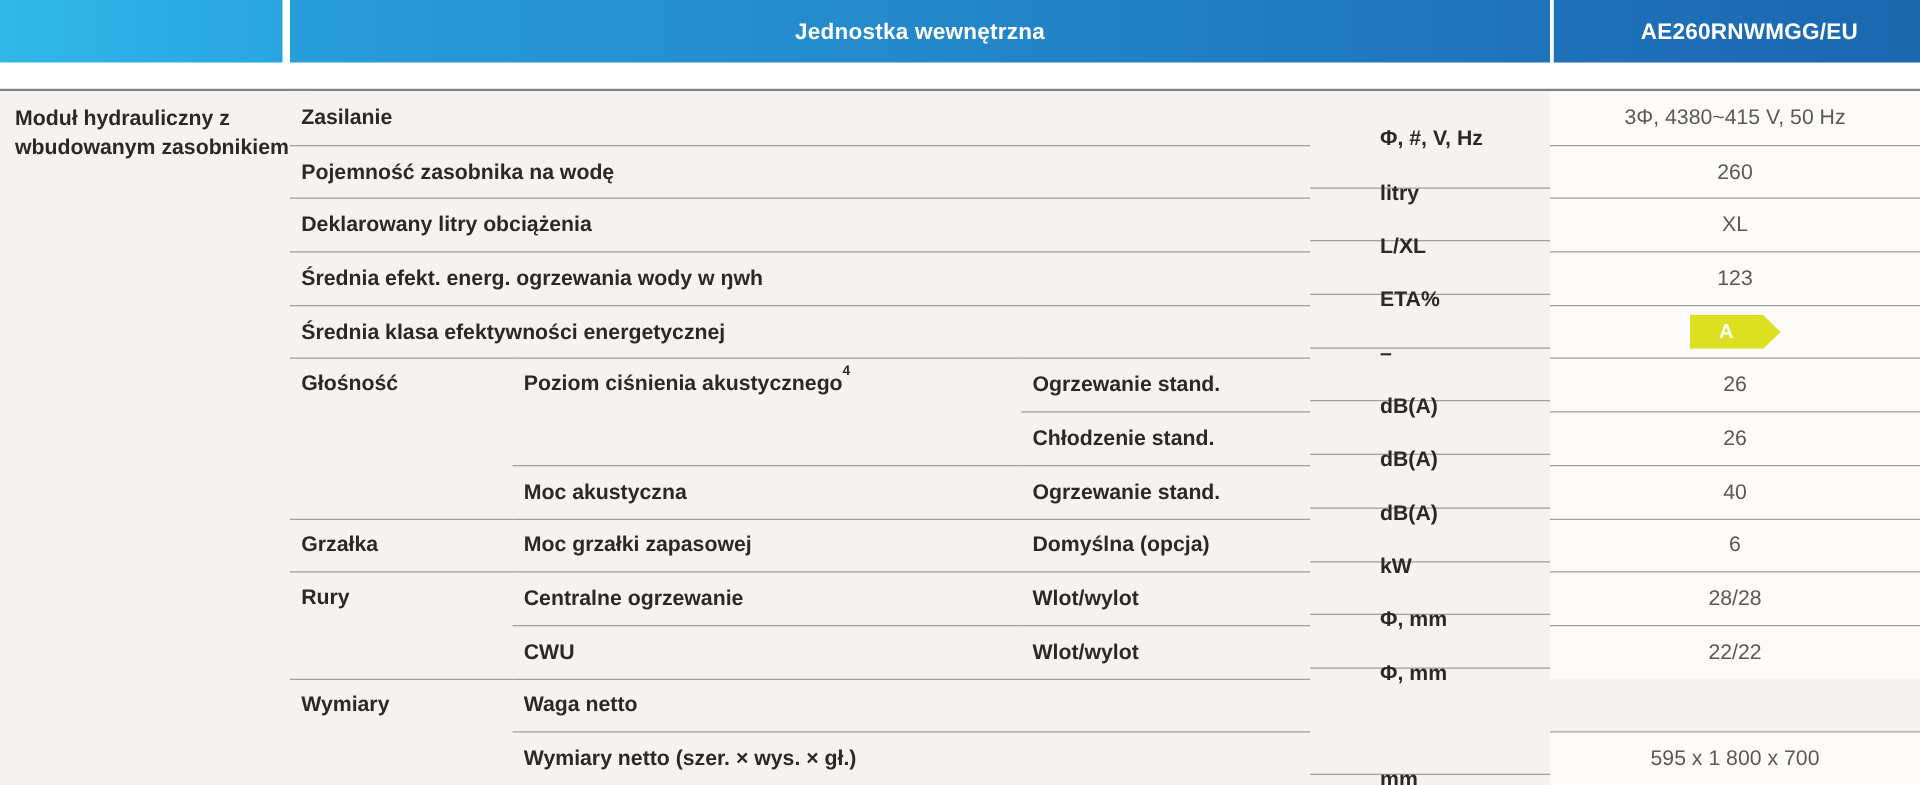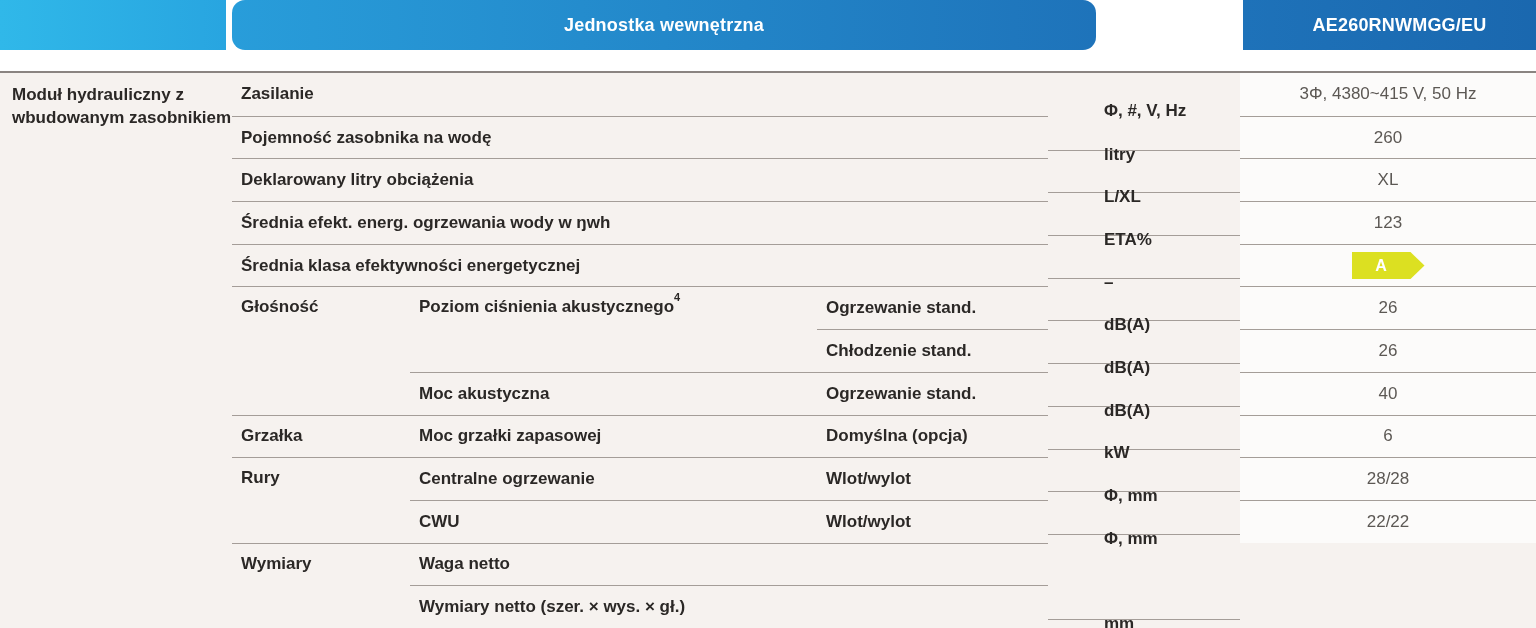--- a/index.html
+++ b/index.html
@@ -4,21 +4,21 @@
 <style>
   * { box-sizing: border-box; margin: 0; padding: 0; }
   html,body { width:1536px; height:628px; background:#ffffff; overflow:hidden;
     font-family:"Liberation Sans", sans-serif; }
   .stage { position:relative; width:1536px; height:628px; background:#ffffff; }
 
   
   .hdr-cell { position:absolute; top:0; height:50px; display:flex; align-items:center; justify-content:center;
     color:#ffffff; font-size:18px; font-weight:bold; letter-spacing:.2px; }
   .hdr-left   { left:0;    width:226px; background:linear-gradient(90deg,#30b8e9,#28a5e0); }
-  .hdr-mid    { left:232px; width:864px; background:linear-gradient(90deg,#289dda,#1e73ba);border-radius:13px; }
+  .hdr-mid    { left:232px; width:1008px; background:linear-gradient(90deg,#289dda,#1e73ba); }
   .hdr-model  { left:1243px; width:313px; background:linear-gradient(90deg,#1e72b9,#1a67ae); }
 
   
   .top-rule { position:absolute; left:0; top:71px; width:1536px; height:2px; background:#8a8481; }
 
   
   .section-cell { position:absolute; left:0; top:73px; width:252px; height:555px; background:#f6f2ef;
     padding:10px 14px 0 12px; font-size:17px; font-weight:bold; color:#2b2826; line-height:23px; }
 
   
@@ -115,15 +115,16 @@
     <div class="cell bt" style="grid-row:11;grid-column:2">CWU</div>
     <div class="cell bt" style="grid-row:11;grid-column:3">Wlot/wylot</div>
     <div class="cell unit bt" style="grid-row:11;grid-column:4">Φ, mm</div>
     <div class="cell val bt" style="grid-row:11;grid-column:5">22/22</div>
 
     <div class="cell bt" style="grid-row:12/span 2;grid-column:1;align-items:flex-start;padding-top:10px">Wymiary</div>
     <div class="cell bt" style="grid-row:12;grid-column:2/span 2">Waga netto</div>
 
     <div class="cell bt" style="grid-row:13;grid-column:2/span 2">Wymiary netto (szer. × wys. × gł.)</div>
     <div class="cell unit bt" style="grid-row:13;grid-column:4">mm</div>
+    <div class="cell val bt" style="grid-row:13;grid-column:5">595 x 1 800 x 700</div>
 
   </div>
 </div>
 
 </body></html>

